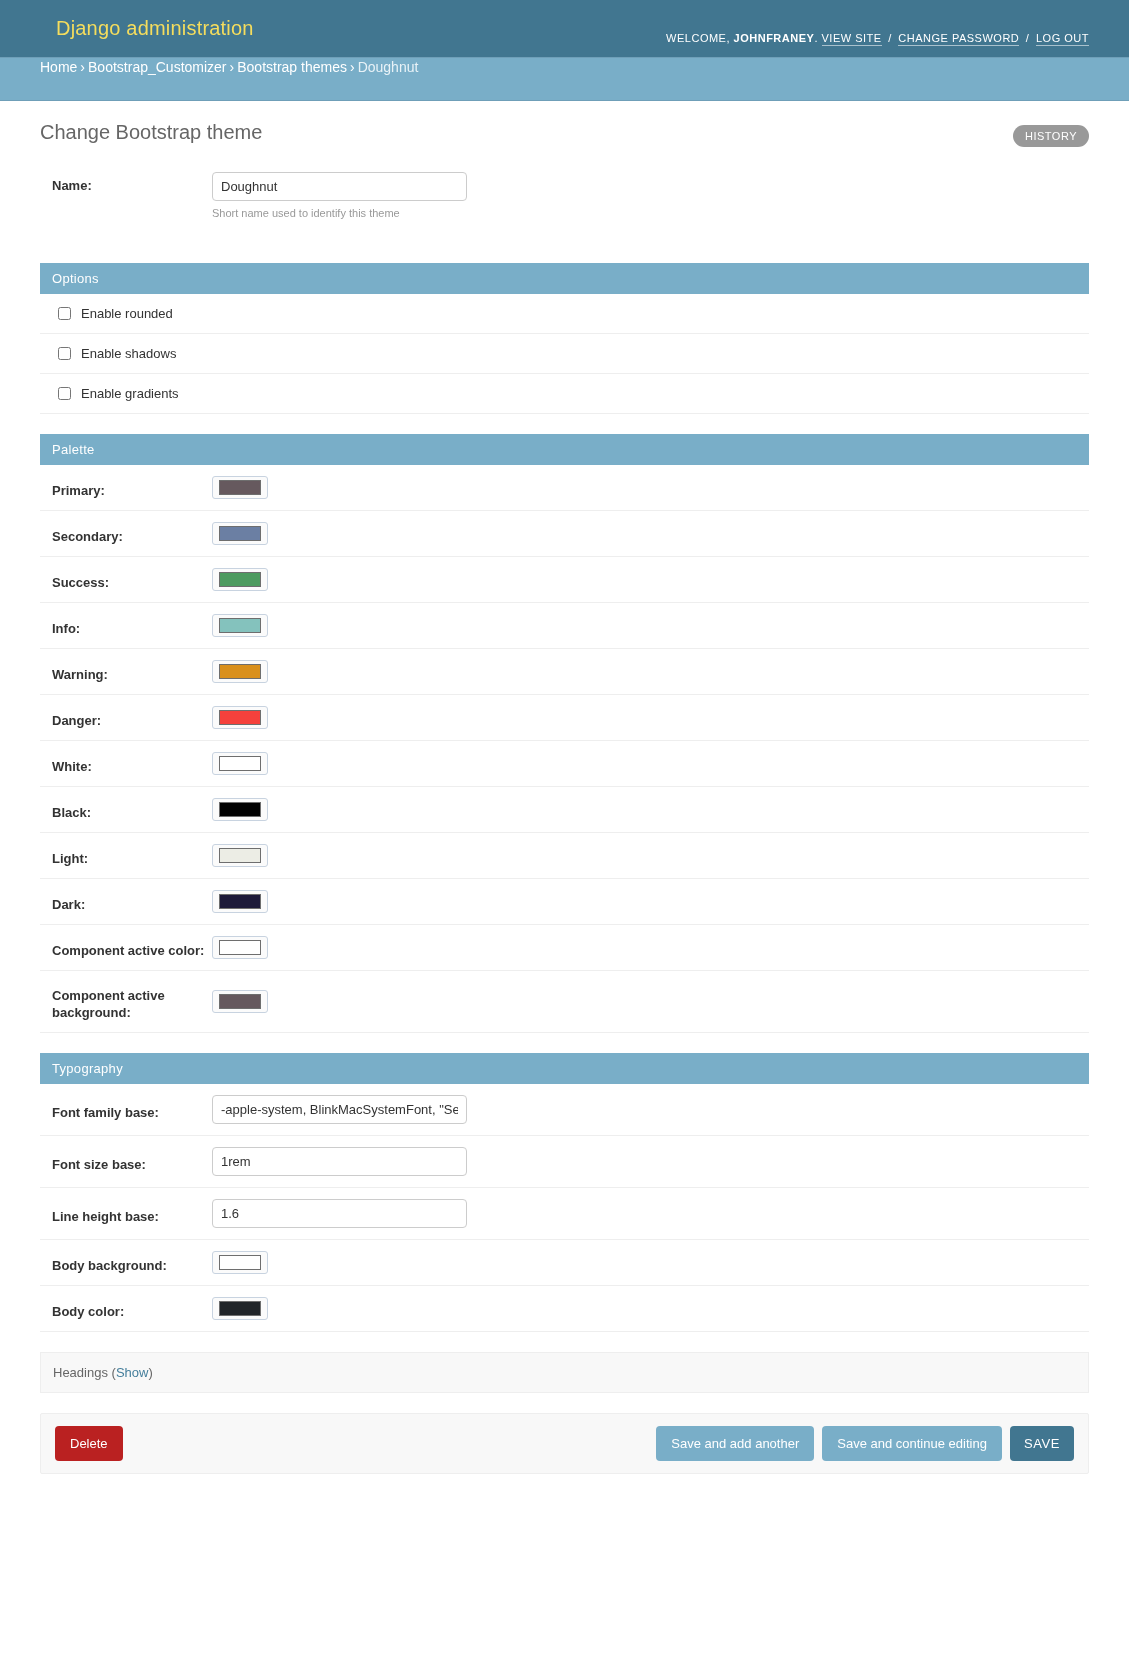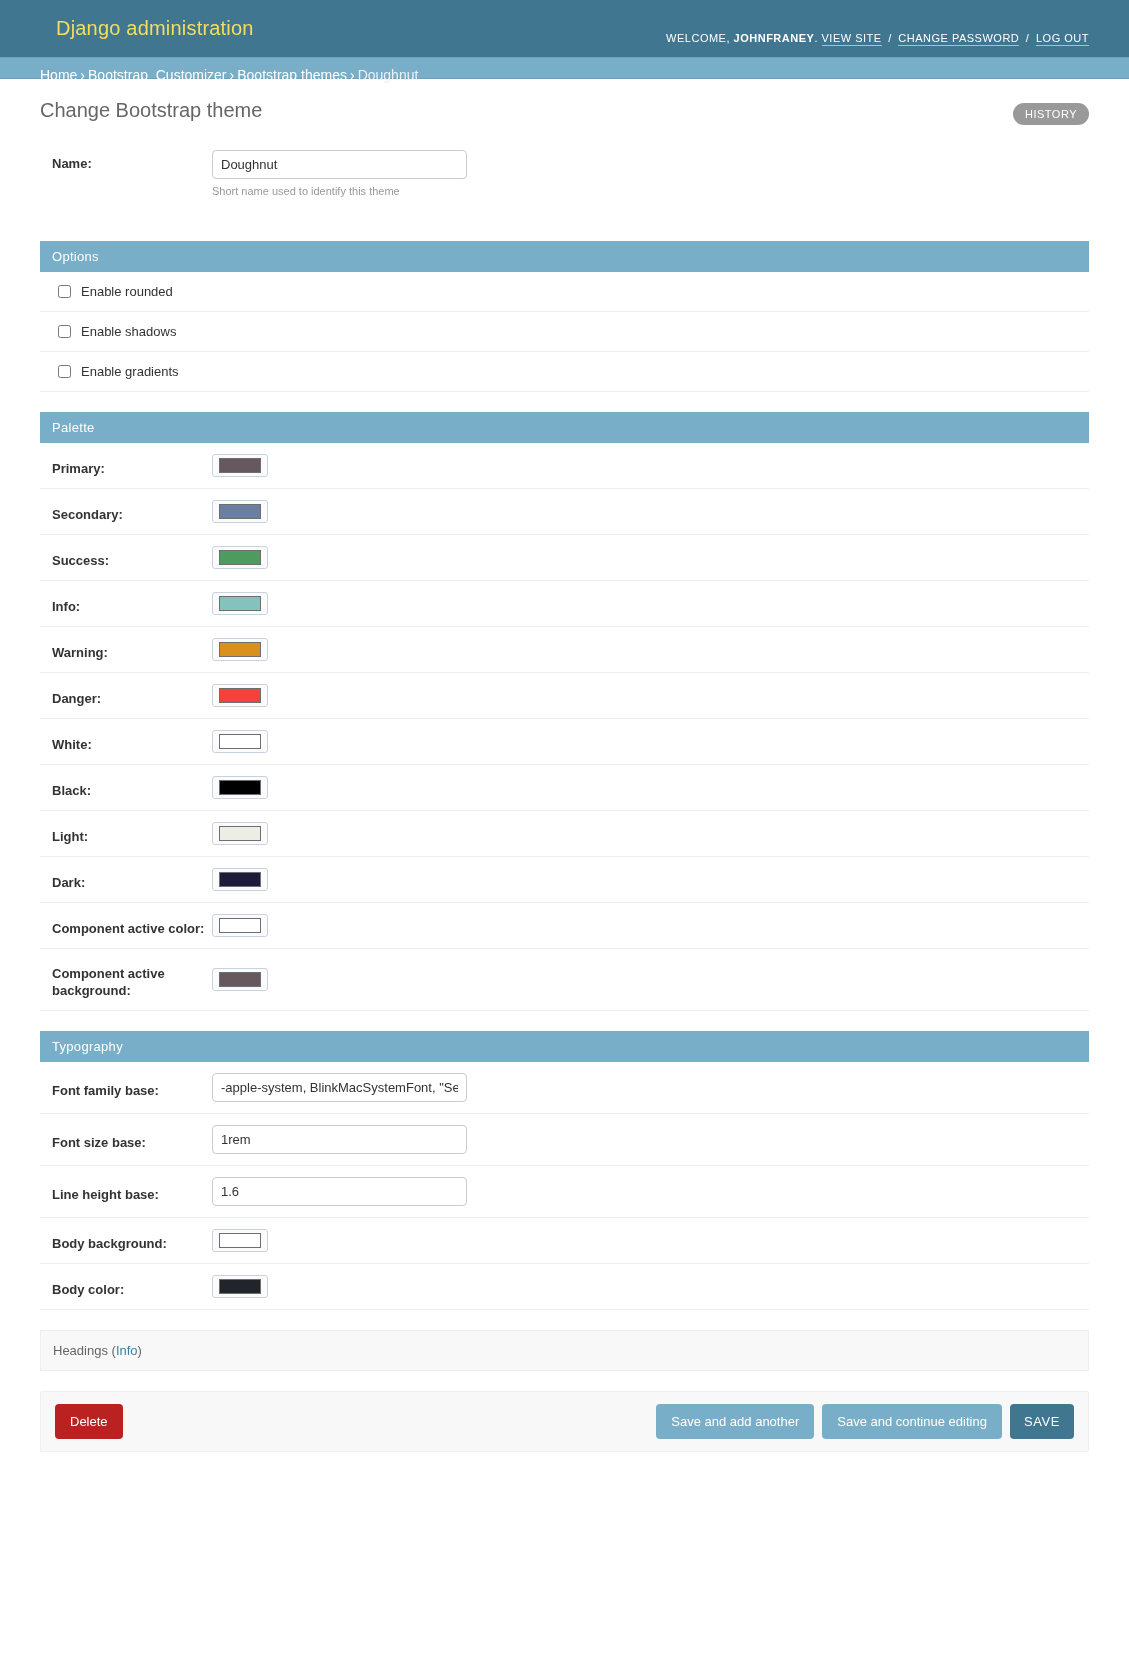--- a/index.html
+++ b/index.html
@@ -45,26 +45,26 @@
     color:#ffffff;
     text-decoration:none;
     border-bottom:1px solid rgba(255,255,255,0.55);
     padding-bottom:1px;
   }
   .sep { padding:0 3px; }
 
   
   .breadcrumbs {
     background:#79aec8;
-    padding:10px 40px;
+    padding:2px 40px;
     border-top:1px solid #6f9fb8;
     border-bottom:1px solid #6f9fb8;
     color:#ffffff;
     font-size:14px;
-    height:20px;
+    height:44px;
     line-height:15px;
   }
   .breadcrumbs a { color:#ffffff; text-decoration:none; }
   .breadcrumbs .crumb-sep { padding:0 3px; color:#ffffff; }
   .breadcrumbs .current { color:#e8f2f7; }
 
   
   #container { padding:0; }
   #content {
     padding:20px 40px 0 40px;
@@ -458,21 +458,21 @@
           <div class="field-box">
             <span class="color-control">
               <span class="swatch" style="background-color: rgb(33, 37, 41);"></span>
             </span>
           </div>
         </div>
       </fieldset>
 
       <div class="collapsed-module">
         <span>Headings</span>
-        <span>(</span><a href="#" class="toggle">Info</a><span>)</span>
+        <span>(</span><a href="#" class="toggle">Show</a><span>)</span>
       </div>
 
       <div class="submit-row">
         <a href="#" class="deletelink">Delete</a>
         <span class="spacer"></span>
         <button type="button" class="btn-save">Save and add another</button>
         <button type="button" class="btn-save">Save and continue editing</button>
         <button type="button" class="btn-save default">SAVE</button>
       </div>
 

